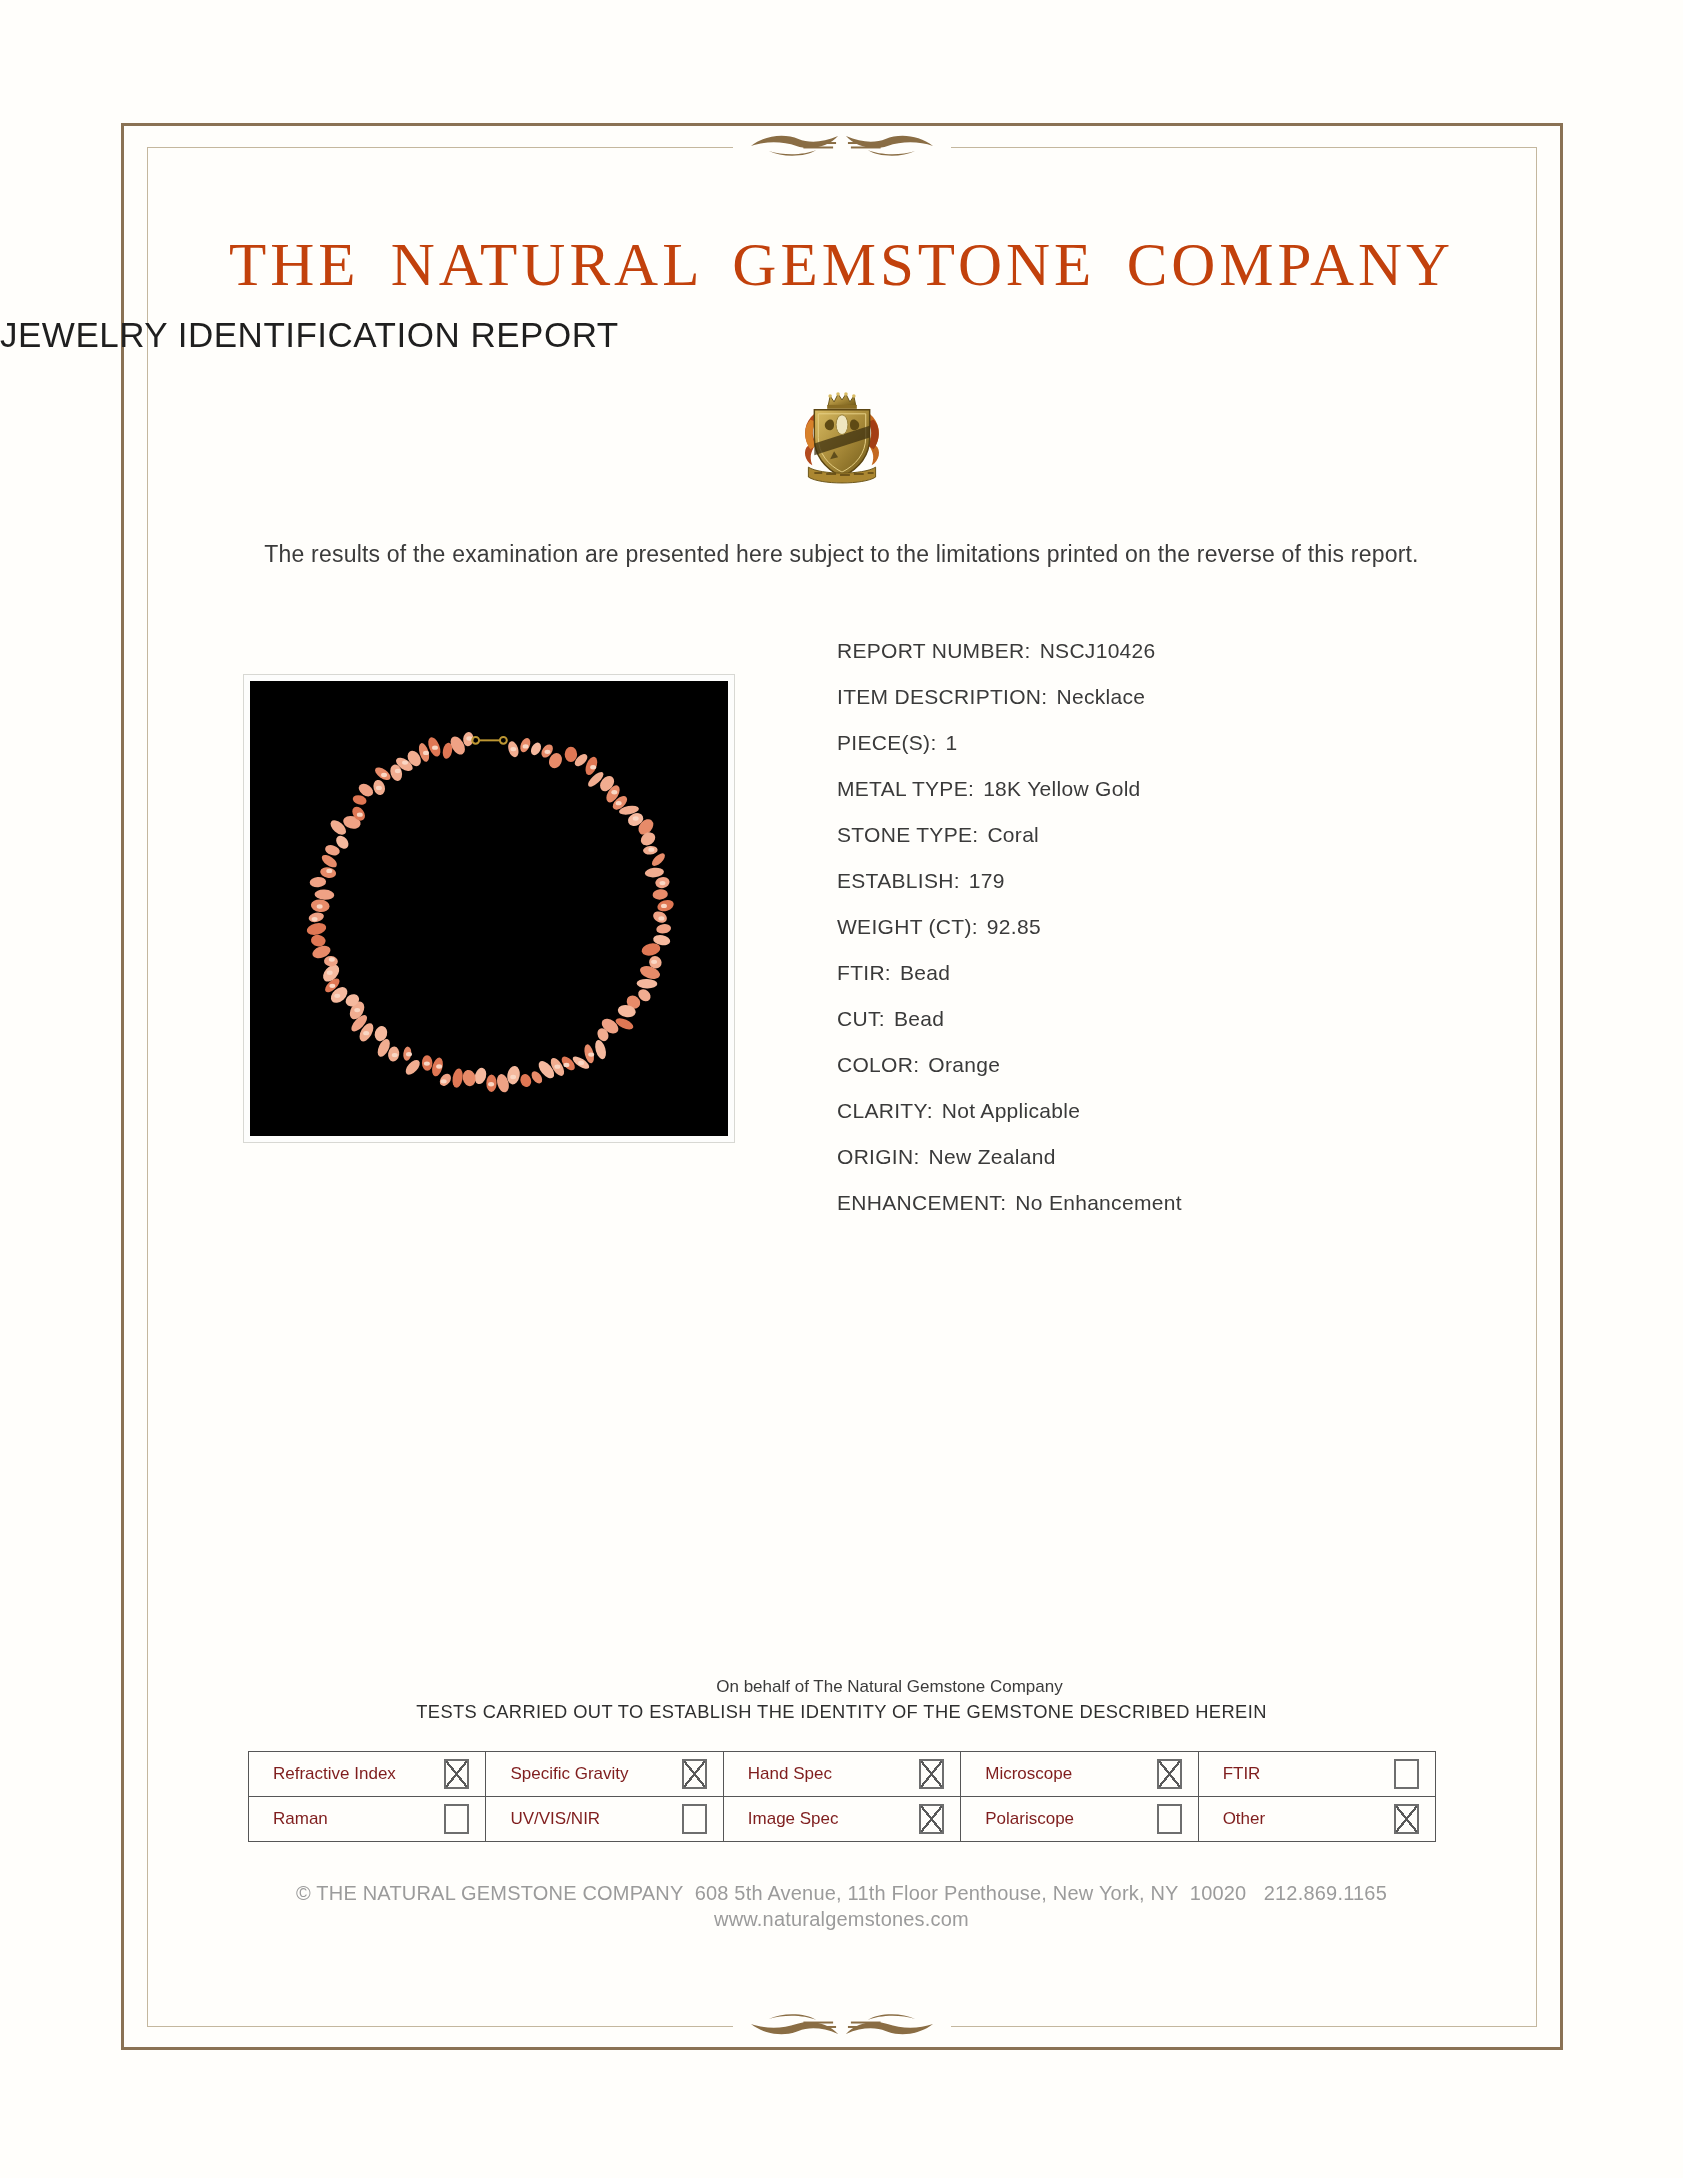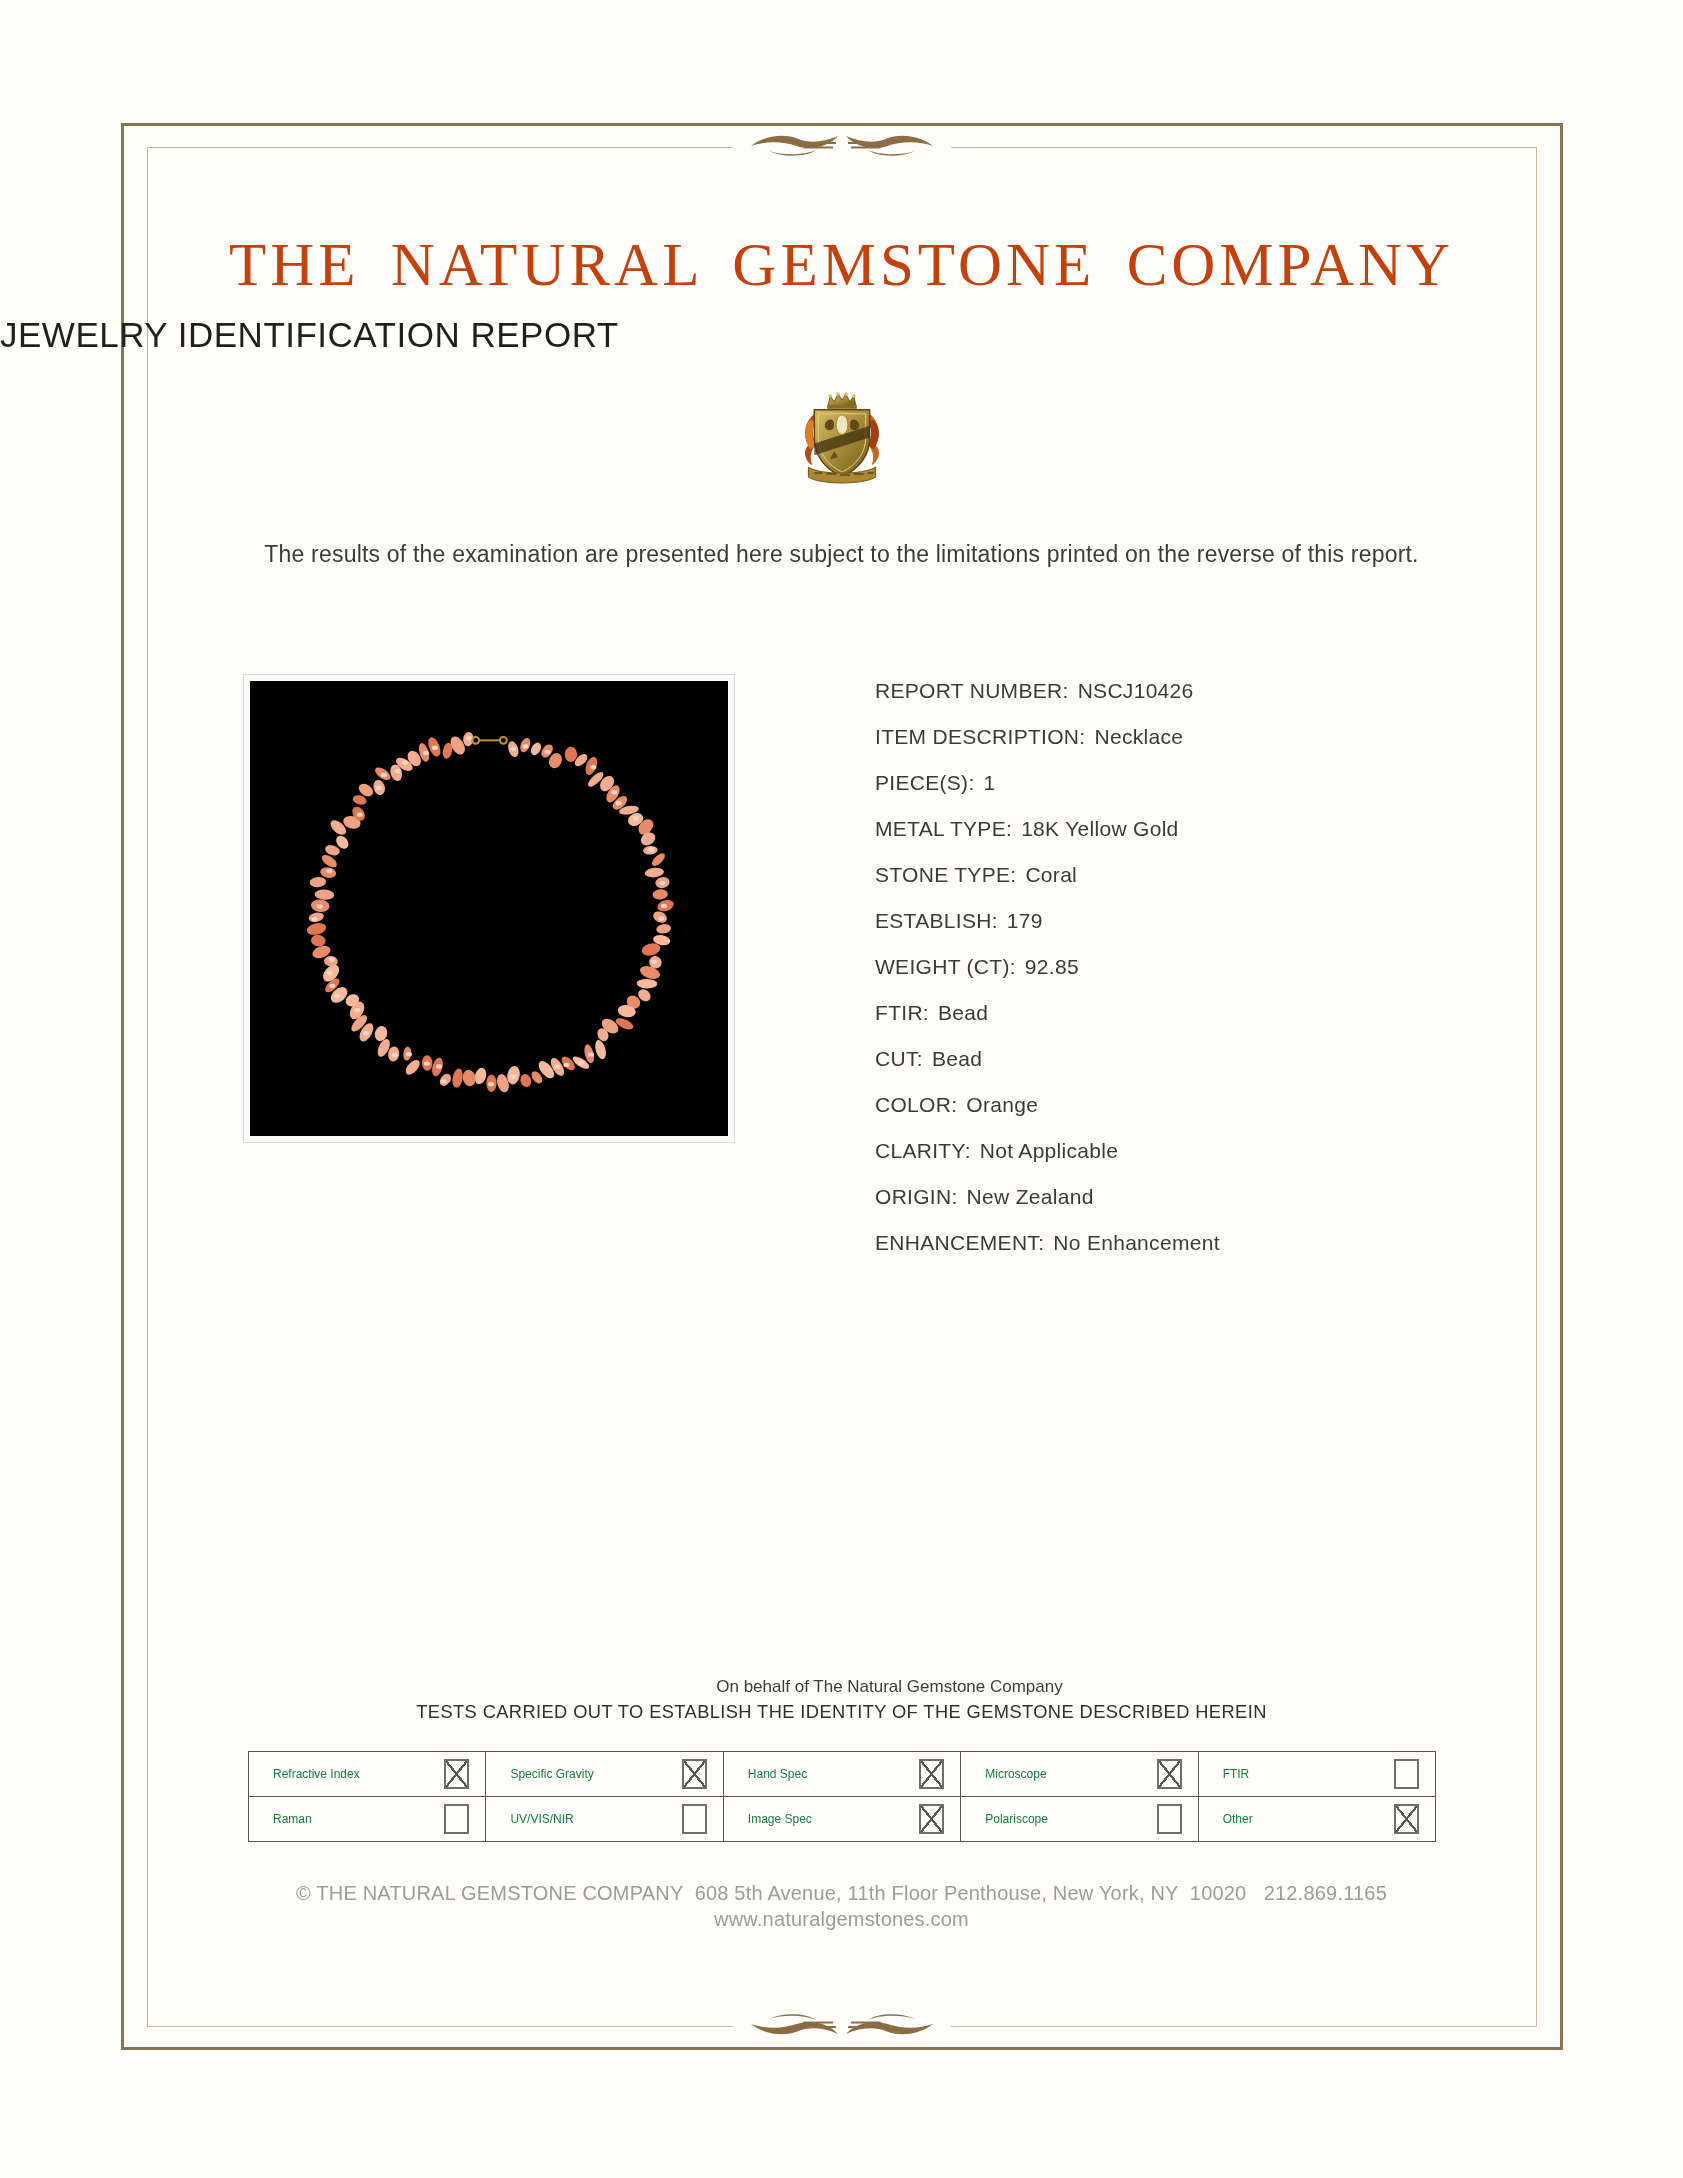--- a/index.html
+++ b/index.html
@@ -17,35 +17,35 @@
         font-family:"Liberation Serif","DejaVu Serif",serif;font-size:61px;font-weight:400;
         letter-spacing:4px;word-spacing:12px;color:#c2410c;}
   .report-title{position:absolute;top:315px;left:0;width:100%;
         font-size:35px;letter-spacing:0.5px;color:#1f1f1f;}
   .crest-wrap{position:absolute;top:392px;left:50%;transform:translateX(-50%);}
   .intro{position:absolute;top:540px;left:0;width:100%;text-align:center;
         font-size:23px;line-height:29px;color:#3b3b3b;letter-spacing:0.2px;}
   .photo-frame{position:absolute;left:243px;top:674px;padding:6px;border:1px solid #d8d8d3;
         background:#fdfdfc;}
   .photo-black{width:478px;height:455px;background:#000000;}
-  .fields{position:absolute;left:837px;top:668px;margin-left:38px;}
+  .fields{position:absolute;left:837px;top:628px;}
   .field-row{height:46px;display:flex;align-items:center;font-size:21px;
         letter-spacing:0.3px;color:#3a3a3a;}
   .f-label{white-space:pre;}
   .f-value{margin-left:9px;white-space:pre;}
   .on-behalf{position:absolute;top:1677px;left:0;width:100%;text-align:center;
         font-size:17px;color:#3b3b3b;padding-left:48px;}
   .tests-heading{position:absolute;top:1701px;left:0;width:100%;text-align:center;
         font-size:18.3px;letter-spacing:0.4px;color:#2f2f2f;}
   .tests-table{position:absolute;left:248px;top:1751px;width:1186px;border:1px solid #565656;
         background:#fffefb;}
   .t-row{display:flex;height:44px;}
   .t-row:first-child{border-bottom:1px solid #565656;}
   .t-cell{flex:1;display:flex;align-items:center;justify-content:space-between;
-        padding:0 16px 0 24px;border-right:1px solid #565656;font-size:12px;color:#15803d;}
+        padding:0 16px 0 24px;border-right:1px solid #565656;font-size:17px;color:#7f1d1d;}
   .t-cell:last-child{border-right:none;}
   .t-box{width:25px;height:30px;border:2px solid #6e6e6e;box-sizing:border-box;
         position:relative;flex:0 0 auto;background:#fffefb;}
   .t-box.checked::before{content:"";position:absolute;left:0;top:0;right:0;bottom:0;
         background-image:
           linear-gradient(to top right, transparent 46.5%, #585858 46.5%, #585858 53.5%, transparent 53.5%),
           linear-gradient(to bottom right, transparent 46.5%, #585858 46.5%, #585858 53.5%, transparent 53.5%);}
   .footer-line{position:absolute;left:0;width:100%;text-align:center;color:#9b9b9b;
         font-size:20px;letter-spacing:0.2px;white-space:pre;}
   .footer-1{top:1882px;}

